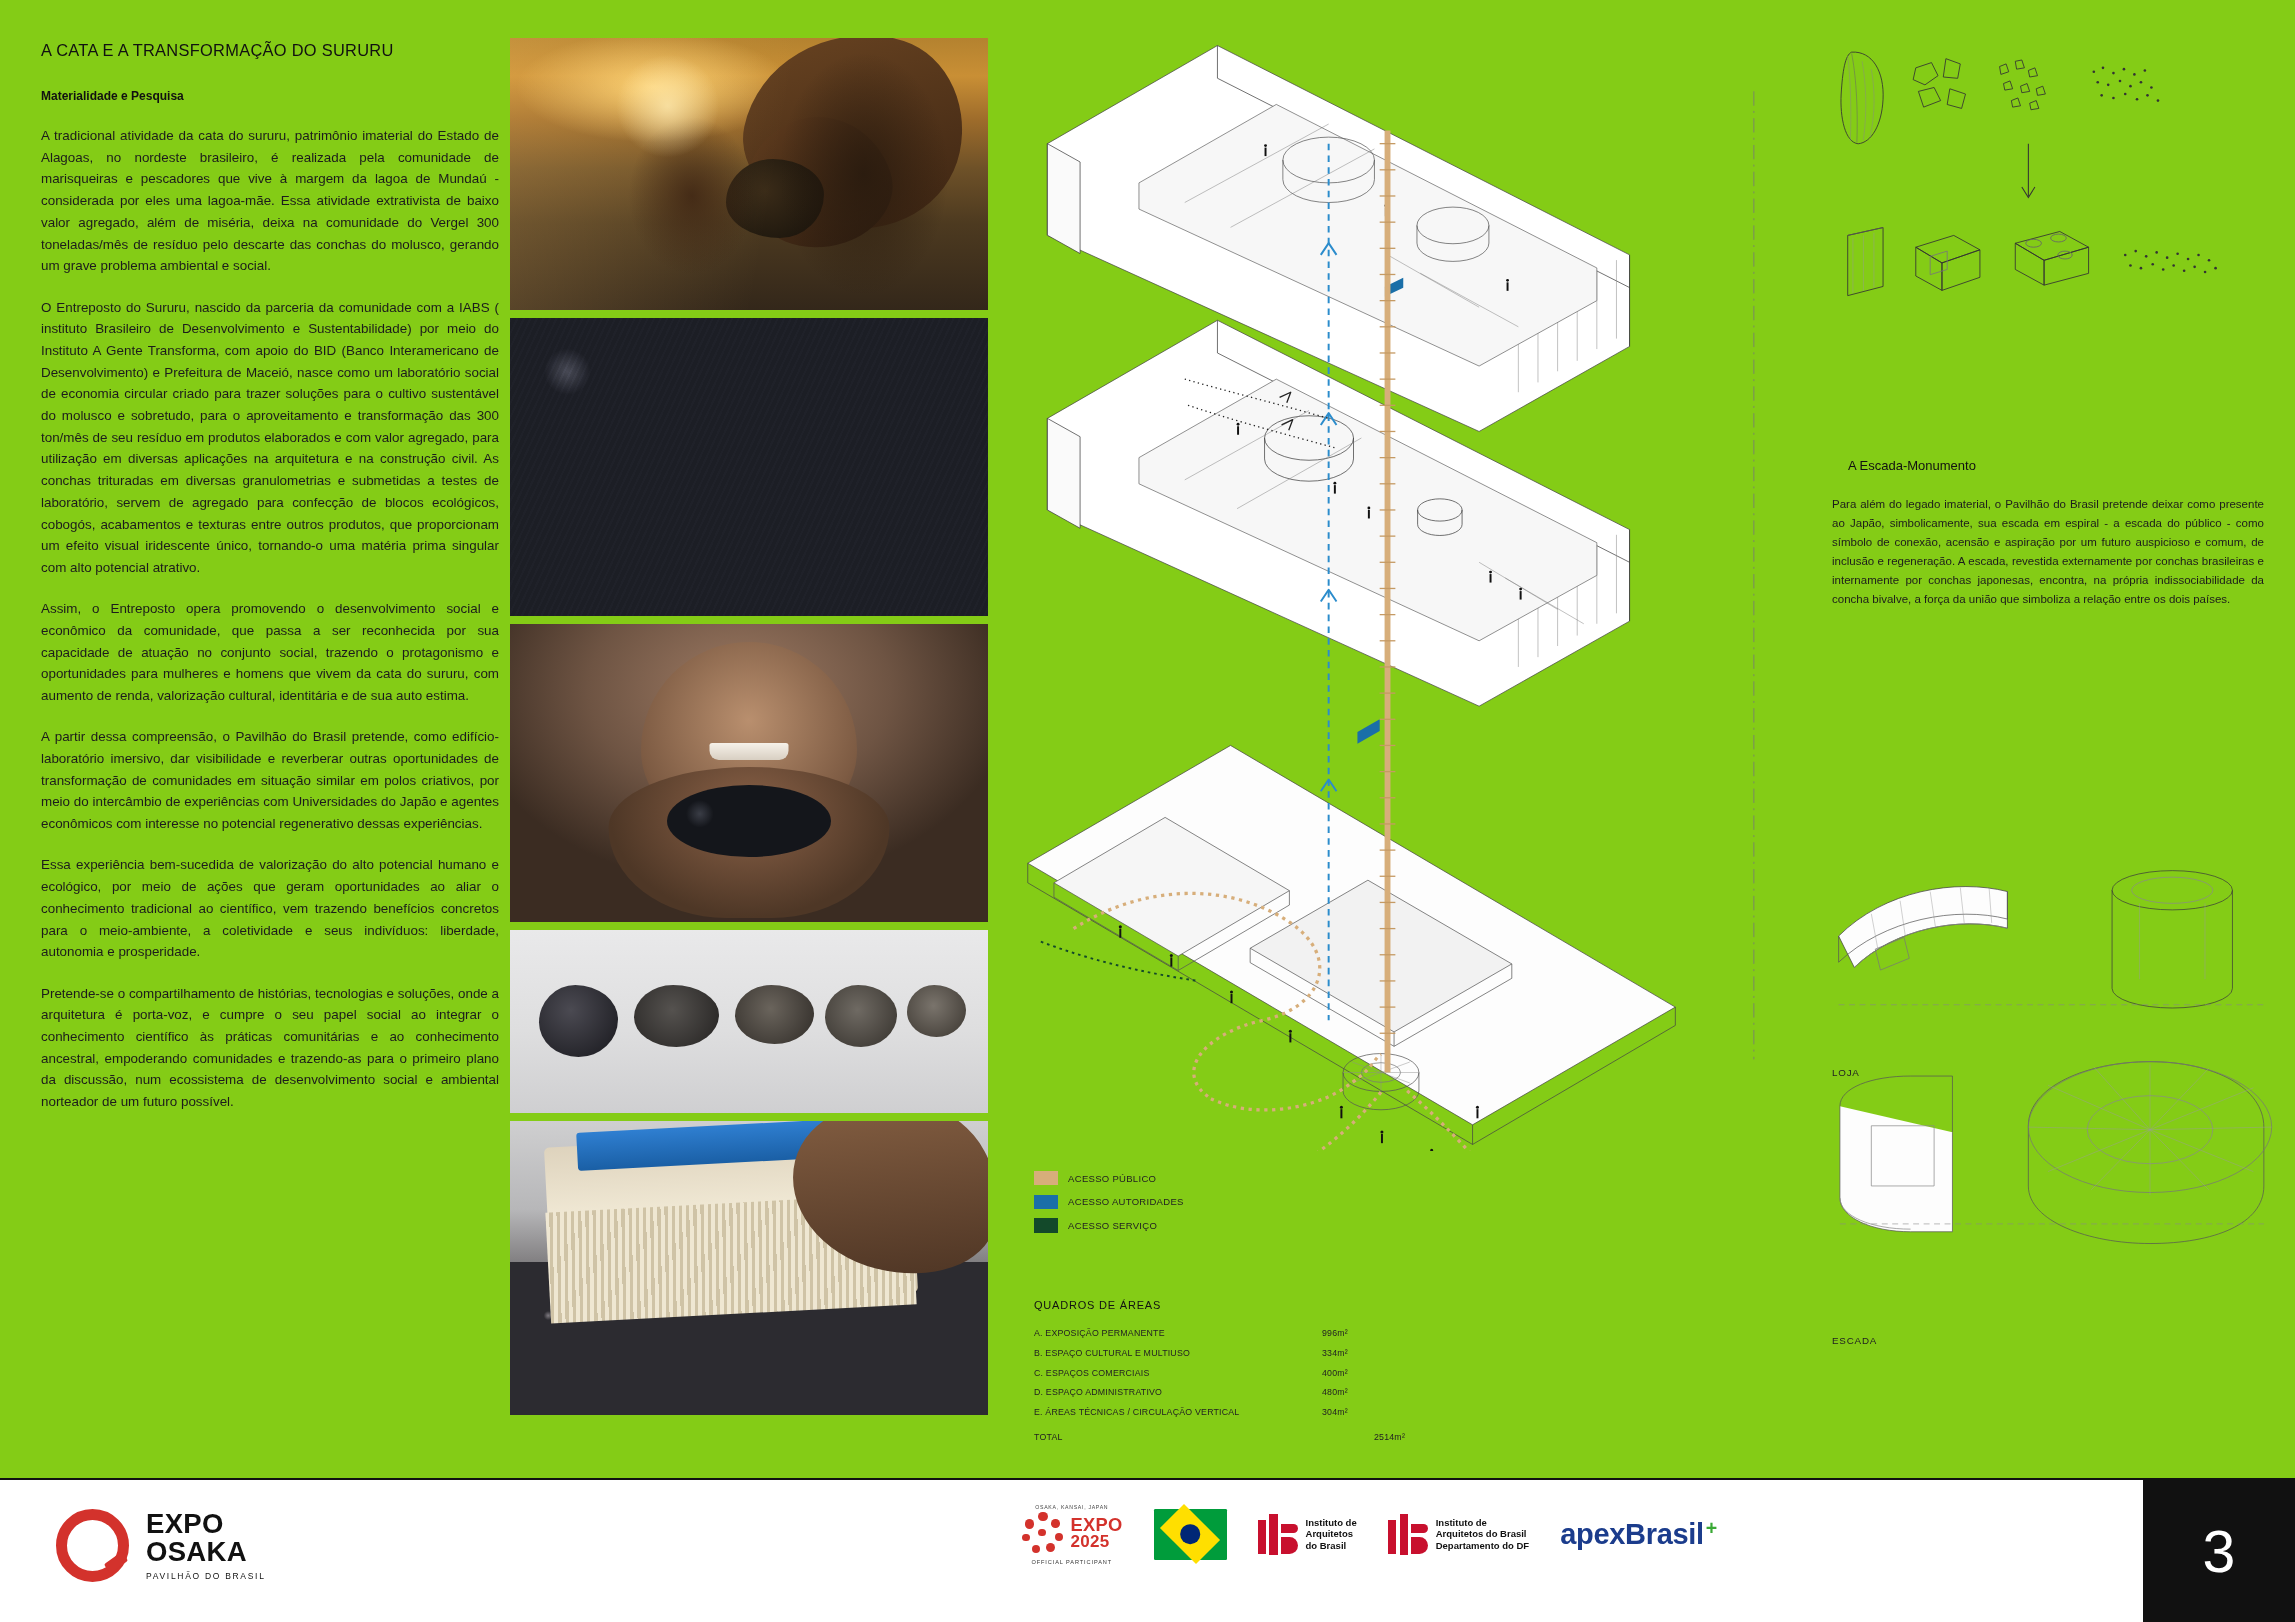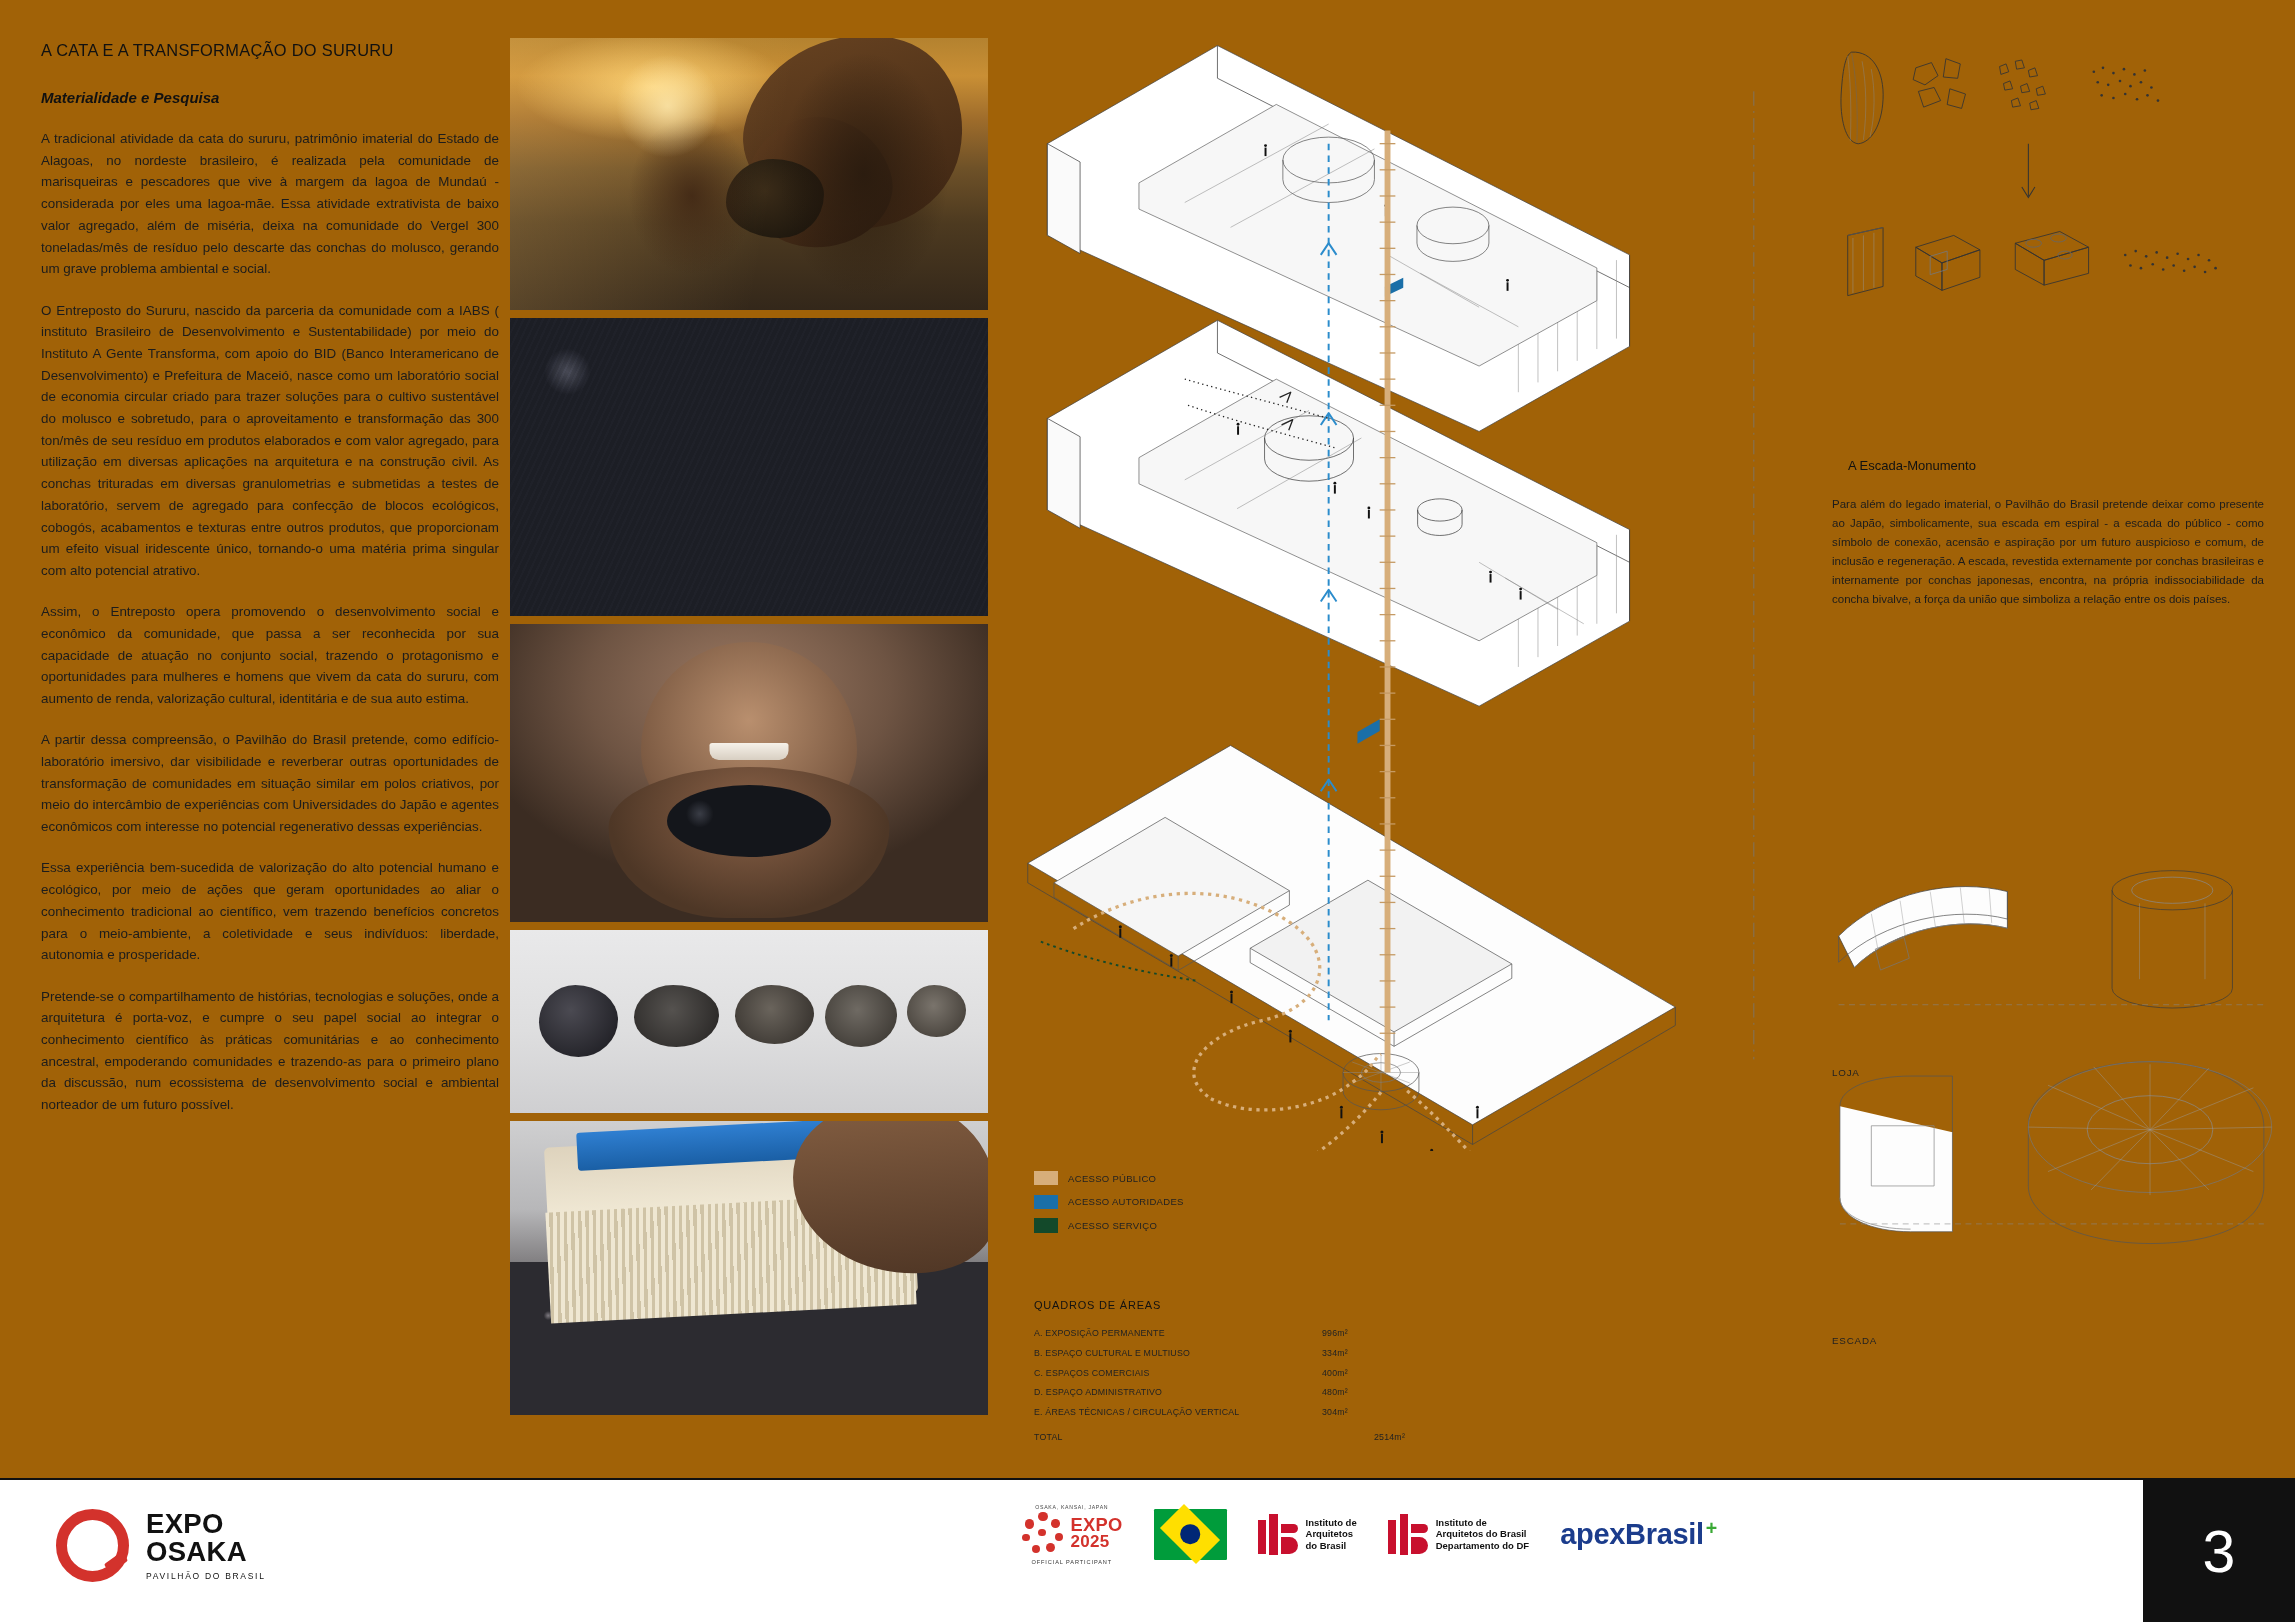--- a/index.html
+++ b/index.html
@@ -5,41 +5,40 @@
   html,body{margin:0;padding:0;background:#ffffff;}
   body{
     width:2295px;height:1623px;
     font-family:"Liberation Sans", sans-serif;
     color:#1a1a1a;
     position:relative;
     overflow:hidden;
   }
   .board{
     position:absolute;inset:0;
-    background:#a16207;
+    background:#84cc16;
   }
 
   
   .left-col{
     position:absolute;
     left:41px;top:41px;width:458px;
   }
   .main-title{
     font-size:16.4px;
     letter-spacing:0.3px;
     margin:0 0 29px 0;
     font-weight:400;
     color:#111;
   }
   .sub-title{
-    font-size:15px;
+    font-size:12px;
     font-weight:700;
     margin:0 0 22px 0;
     color:#111;
-    font-style:italic;
   }
   .para{
     font-size:13.4px;
     line-height:1.62;
     text-align:justify;
     margin:0 0 19.6px 0;
     color:#1c1c1c;
   }
 
   

